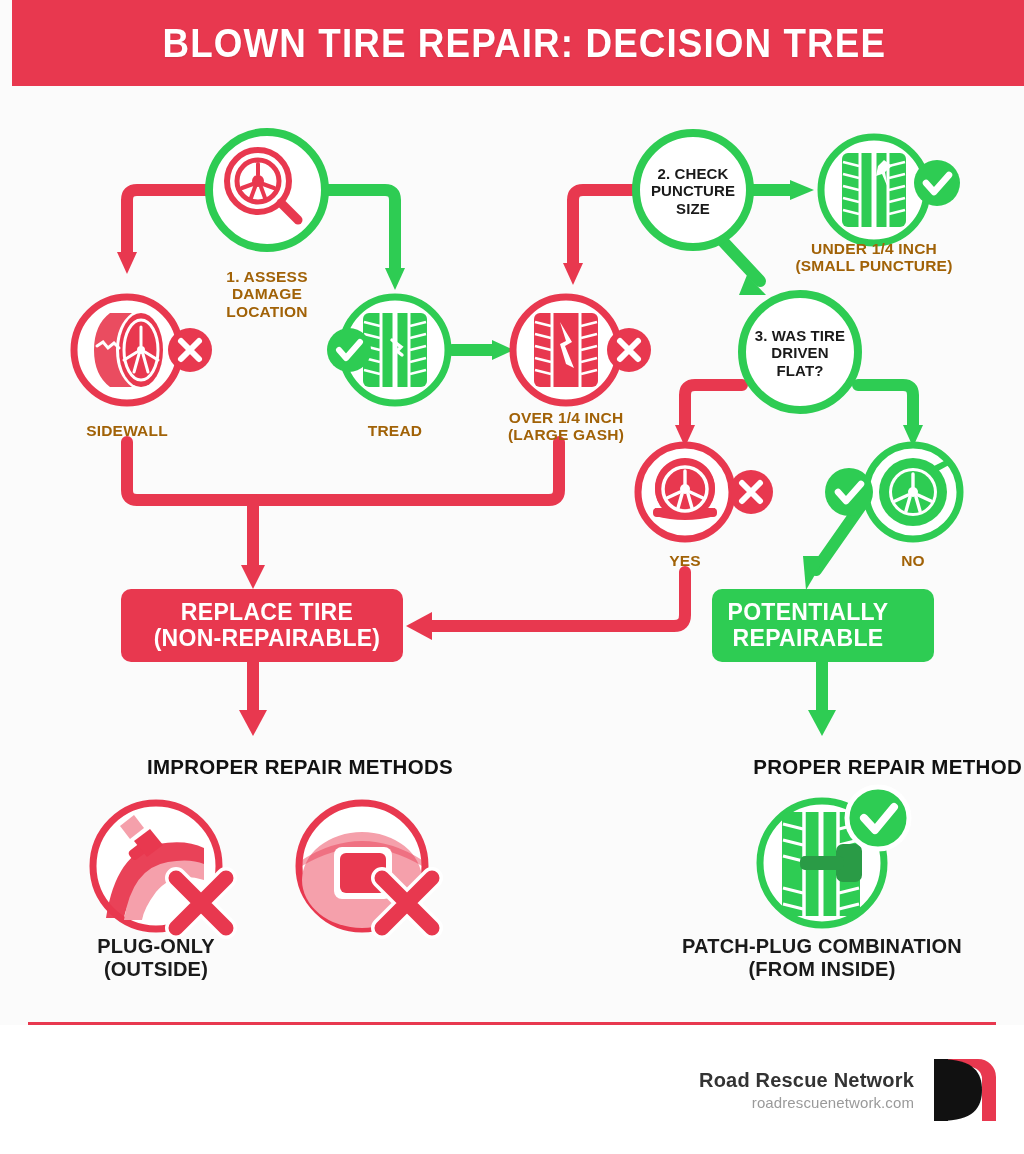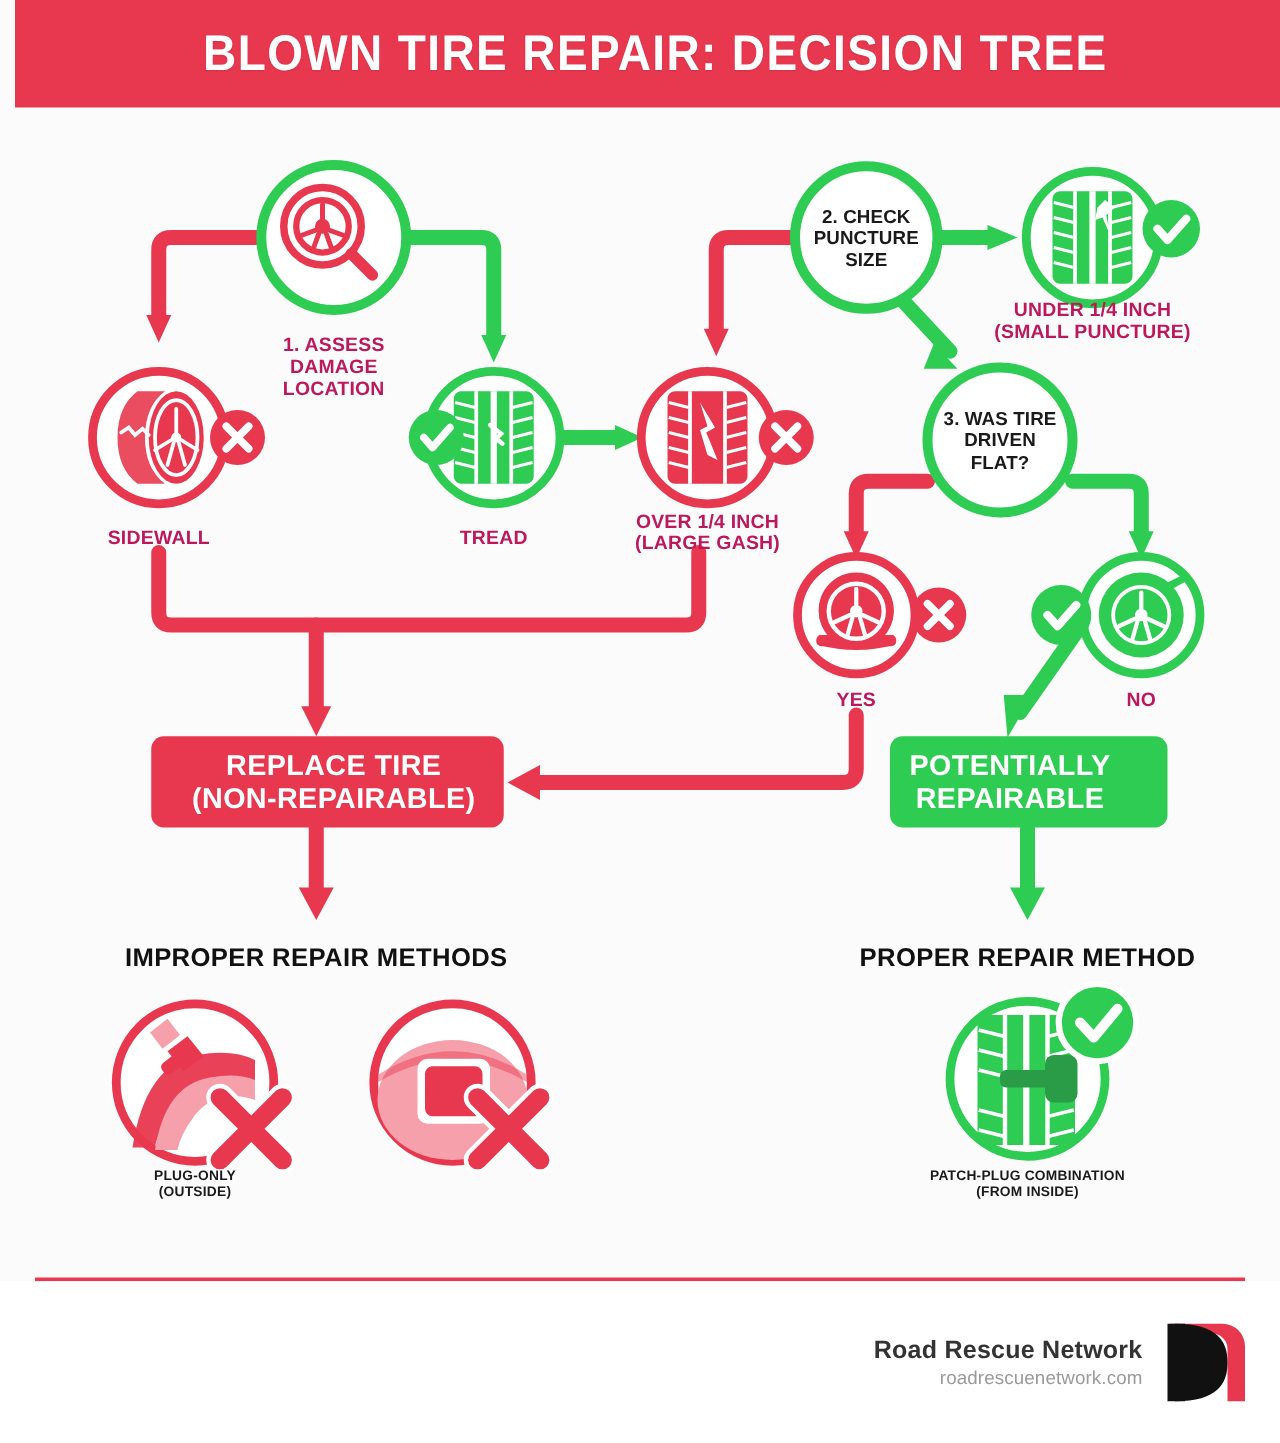--- a/index.html
+++ b/index.html
@@ -36,21 +36,21 @@
   
   #flow-svg {
     position: absolute; left: 0; top: 0;
     width: 1024px; height: 1040px;
   }
 
   
   .node-label {
     position: absolute;
     text-align: center;
-    color: #be185d;
+    color: #a16207;
     font-size: 15.5px;
     font-weight: bold;
     line-height: 1.12;
     letter-spacing: 0.2px;
     white-space: pre-line;
     pointer-events: none;
   }
   .inner-label {
     position: absolute;
     text-align: center;
@@ -68,32 +68,32 @@
     color: #ffffff;
     font-size: 23px;
     font-weight: bold;
     line-height: 1.1;
     letter-spacing: 0.3px;
     white-space: pre-line;
     display: flex; align-items: center; justify-content: center; padding-left: 10px;
   }
   .section-head {
     position: absolute;
-    text-align: center;
+    text-align: right;
     color: #111111;
     font-size: 20.5px;
     font-weight: bold;
     letter-spacing: 0.3px;
     white-space: pre-line;
   }
   .caption {
     position: absolute;
     text-align: center;
     color: #1a1a1a;
-    font-size: 11px;
+    font-size: 20px;
     font-weight: bold;
     line-height: 1.15;
     letter-spacing: 0.2px;
     white-space: pre-line;
   }
 
   
   #footer-rule {
     position: absolute; left: 28px; top: 1022px;
     width: 968px; height: 3px; background: #e8384f;

